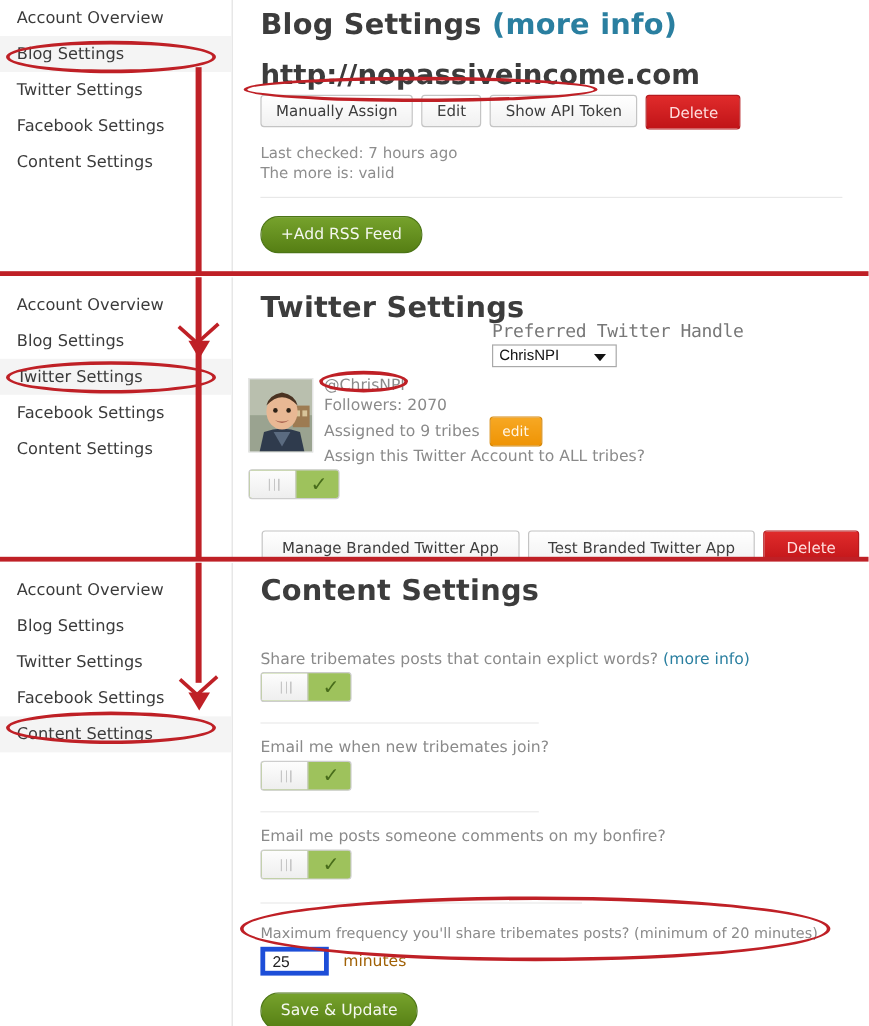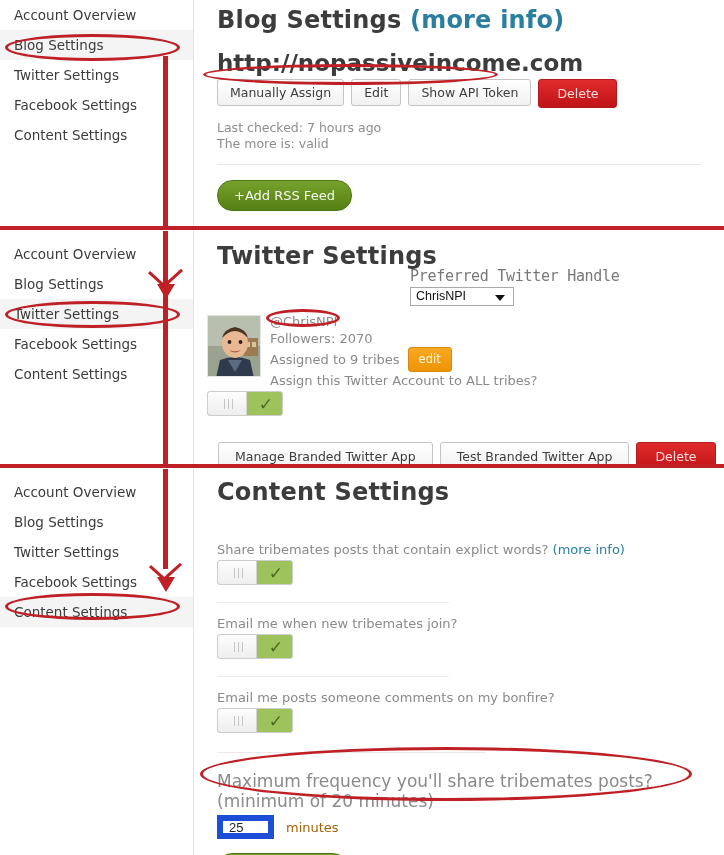--- a/index.html
+++ b/index.html
@@ -199,25 +199,25 @@
     color: #486c1b; font-size: 17px; font-weight: bold;
     line-height: 18px;
   }
 
   
   .cs-row { margin: 0 0 0 8px; }
   .cs-label { font-size: 13px; color: #8a8a8a; margin-bottom: 3px; }
   .cs-label .more { color: #2a7fa0; }
   .cs-hr { margin: 13px 8px 13px 8px; height: 1px; background: #eaeaea; }
 
-  .freq-label { font-size: 17px; color: #8a8a8a; }
+  .freq-label { font-size: 12px; color: #8a8a8a; }
   .freq-row { margin-top: 4px; display: flex; align-items: center; }
   .num-input {
     width: 57px; height: 24px;
-    border: 6px solid #1d4ed8;
+    border: 4px solid #1d4ed8;
     background: #fff;
     font-size: 13px; color: #222;
     padding: 2px 6px;
     font-family: "Liberation Sans", sans-serif;
   }
   .freq-unit { margin-left: 12px; font-size: 13px; color: #a16207; }
 
   
   .anno { position: absolute; z-index: 30; pointer-events: none; }
   .anno-ellipse {

